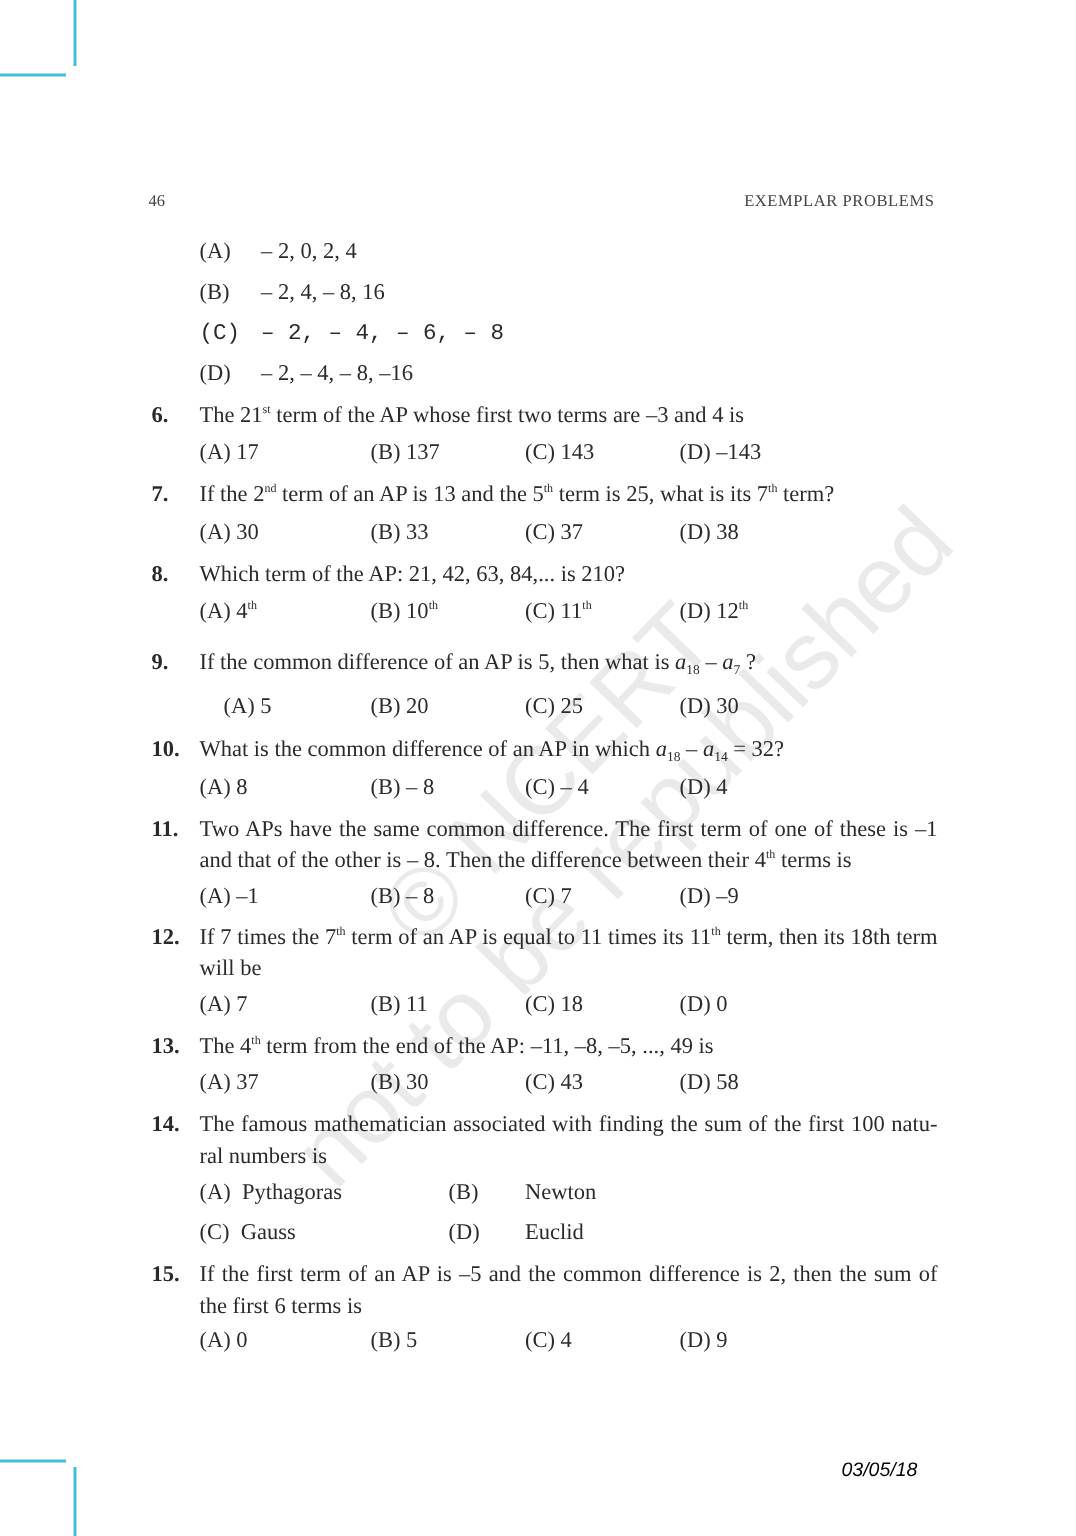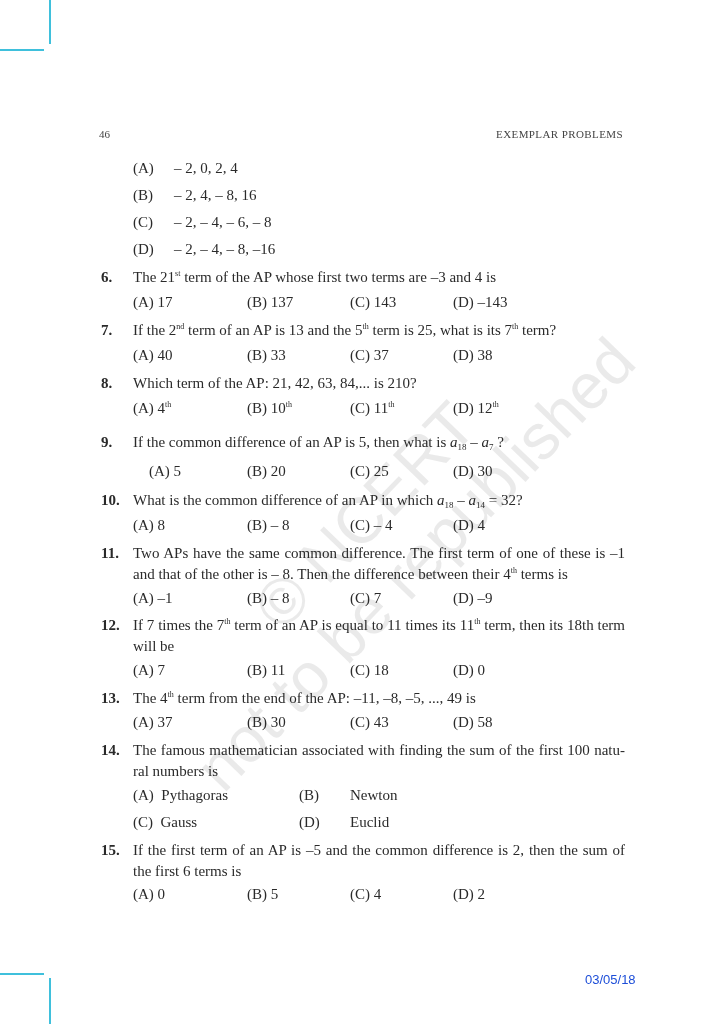--- a/index.html
+++ b/index.html
@@ -4,21 +4,21 @@
   <style>
     html, body { margin:0; padding:0; }
     body {
       width:717px; height:1024px; position:relative; overflow:hidden;
       background:#ffffff; color:#2a2a2a;
       font-family:"Liberation Serif", "DejaVu Serif", serif;
     }
     .crop { position:absolute; background:#3fc0dc; }
     .page-num { position:absolute; left:99px; top:128px; font-size:11px; color:#444; }
     .running-head { position:absolute; right:94px; top:128px; font-size:11px; letter-spacing:0.4px; color:#444; }
-    .footer-date { position:absolute; left:585px; top:972px; font-family:"Liberation Sans","DejaVu Sans",sans-serif; font-size:13px; color:#1d4ed8; }
+    .footer-date { position:absolute; left:561px; top:972px; font-family:"Liberation Sans","DejaVu Sans",sans-serif; font-size:13px; color:#000000;font-style:italic; }
     .opt-line { position:absolute; font-size:15px; white-space:nowrap; }
     .opt-line .lbl { display:inline-block; width:41px; }
     .q { position:absolute; left:101px; width:524px; font-size:15px; line-height:21px; }
     .q .num { position:absolute; left:0; top:0; font-weight:bold; }
     .q .text { margin-left:32px; display:block; text-align:justify; }
     .opts { position:absolute; left:133px; font-size:15px; white-space:nowrap; }
     .opts span.o { position:absolute; top:0; }
     sup { font-size:8px; vertical-align:6px; line-height:0;margin-top:47px; }
     .math { font-style:italic; }
     .math sub { font-style:normal; font-size:9px; vertical-align:-3px; line-height:0; }
@@ -46,21 +46,21 @@
 <div class="page-num">46</div>
 <div class="running-head">EXEMPLAR PROBLEMS</div>
 
 <div>
   <div class="opt-line" style="left:133px;top:160px;">
     <span class="lbl">(A)</span><span>– 2, 0, 2, 4</span>
   </div>
   <div class="opt-line" style="left:133px;top:187px;">
     <span class="lbl">(B)</span><span>– 2, 4, – 8, 16</span>
   </div>
-  <div class="opt-line" style="left:133px;top:214px;">
+  <div class="opt-line" style="left:133px;top:214px;font-family:Liberation Mono, monospace;">
     <span class="lbl">(C)</span><span>– 2, – 4, – 6, – 8</span>
   </div>
   <div class="opt-line" style="left:133px;top:241px;">
     <span class="lbl">(D)</span><span>– 2, – 4, – 8, –16</span>
   </div>
 </div>
 
 <div class="q" style="top:267px;">
   <span class="num">6.</span>
   <span class="text"><span>The 21</span><sup>st</sup><span> term of the AP whose first two terms are –3 and 4 is</span></span>
@@ -70,21 +70,21 @@
   <span class="o" style="left:114px">(B)  137</span>
   <span class="o" style="left:217px">(C)  143</span>
   <span class="o" style="left:320px">(D)  –143</span>
 </div>
 
 <div class="q" style="top:320px;">
   <span class="num">7.</span>
   <span class="text"><span>If the 2</span><sup>nd</sup><span> term of an AP is 13 and the 5</span><sup>th</sup><span> term is 25, what is its 7</span><sup>th</sup><span> term?</span></span>
 </div>
 <div class="opts" style="top:347px;">
-  <span class="o" style="left:0">(A)  40</span>
+  <span class="o" style="left:0">(A)  30</span>
   <span class="o" style="left:114px">(B) 33</span>
   <span class="o" style="left:217px">(C)  37</span>
   <span class="o" style="left:320px">(D)  38</span>
 </div>
 
 <div class="q" style="top:373px;">
   <span class="num">8.</span>
   <span class="text">Which term of the AP: 21, 42, 63, 84,...  is 210?</span>
 </div>
 <div class="opts" style="top:400px;">
@@ -165,16 +165,16 @@
 </div>
 
 <div class="q" style="top:840px;">
   <span class="num">15.</span>
   <span class="text">If the first term of an AP is –5 and the common difference is 2, then the sum of the first 6 terms is</span>
 </div>
 <div class="opts" style="top:886px;">
   <span class="o" style="left:0">(A)  0</span>
   <span class="o" style="left:114px">(B)  5</span>
   <span class="o" style="left:217px">(C)  4</span>
-  <span class="o" style="left:320px">(D)  2</span>
+  <span class="o" style="left:320px">(D)  9</span>
 </div>
 
 <div class="footer-date">03/05/18</div>
 
 </body></html>

